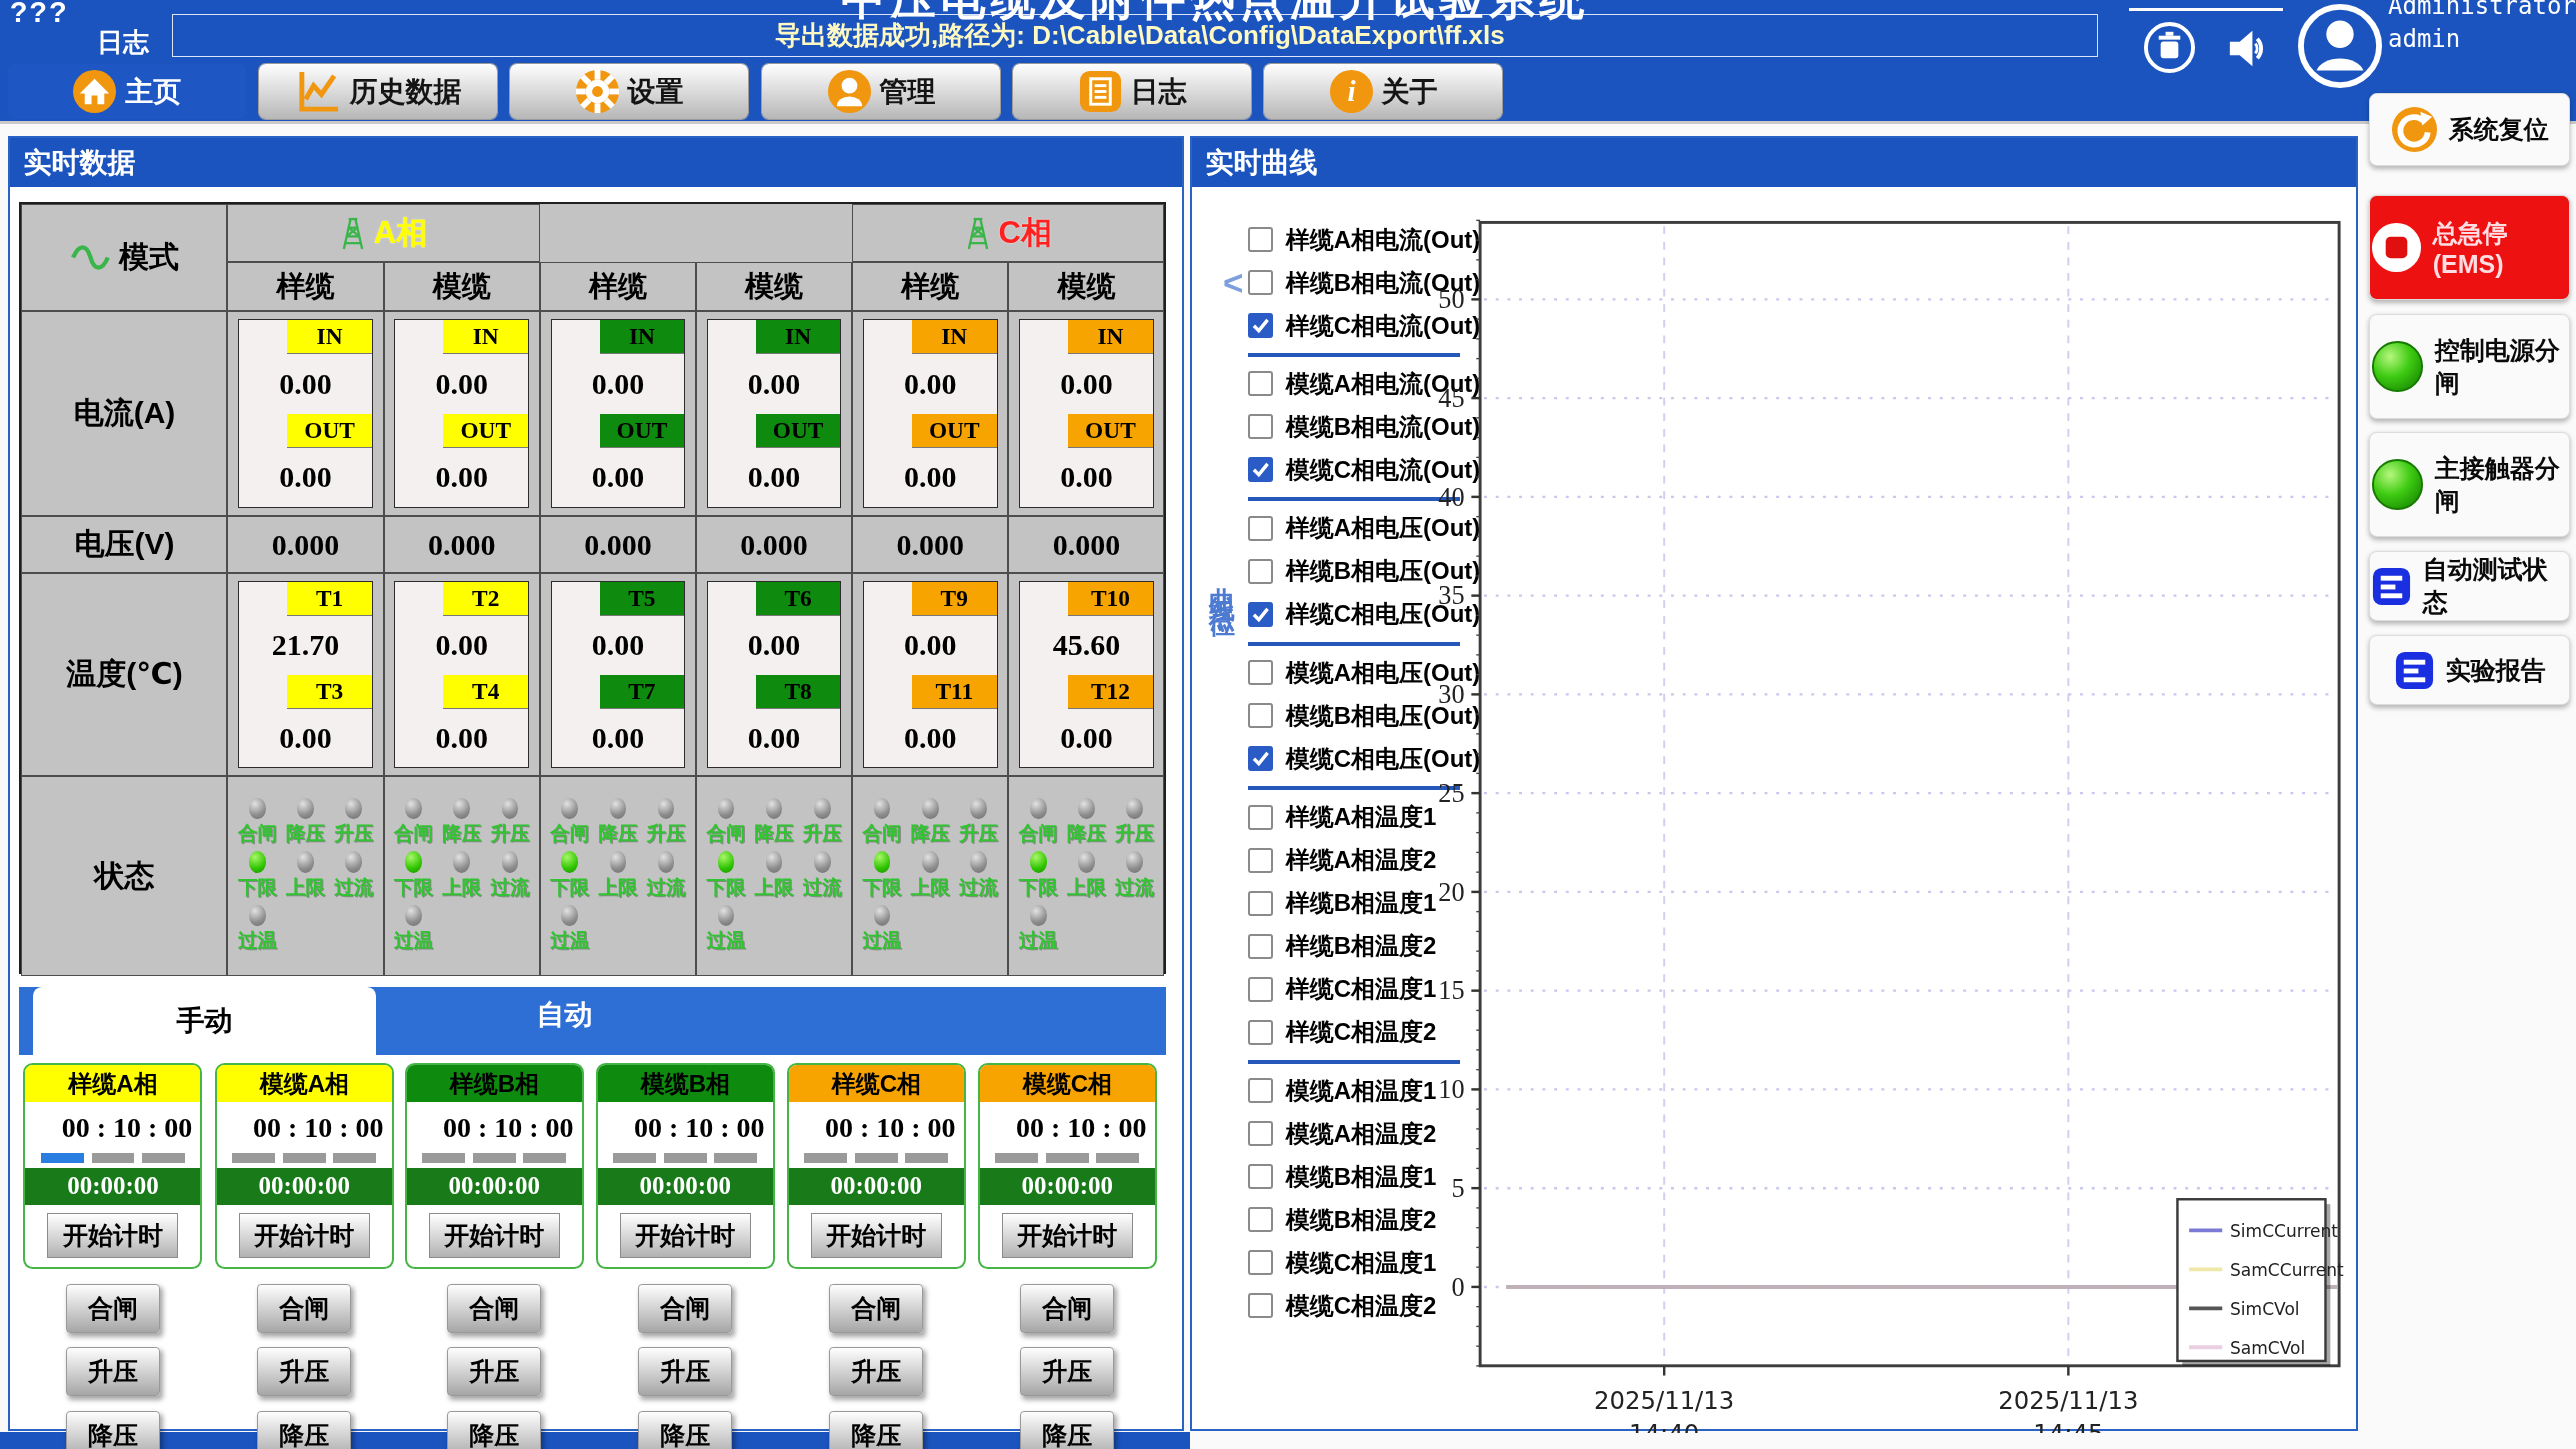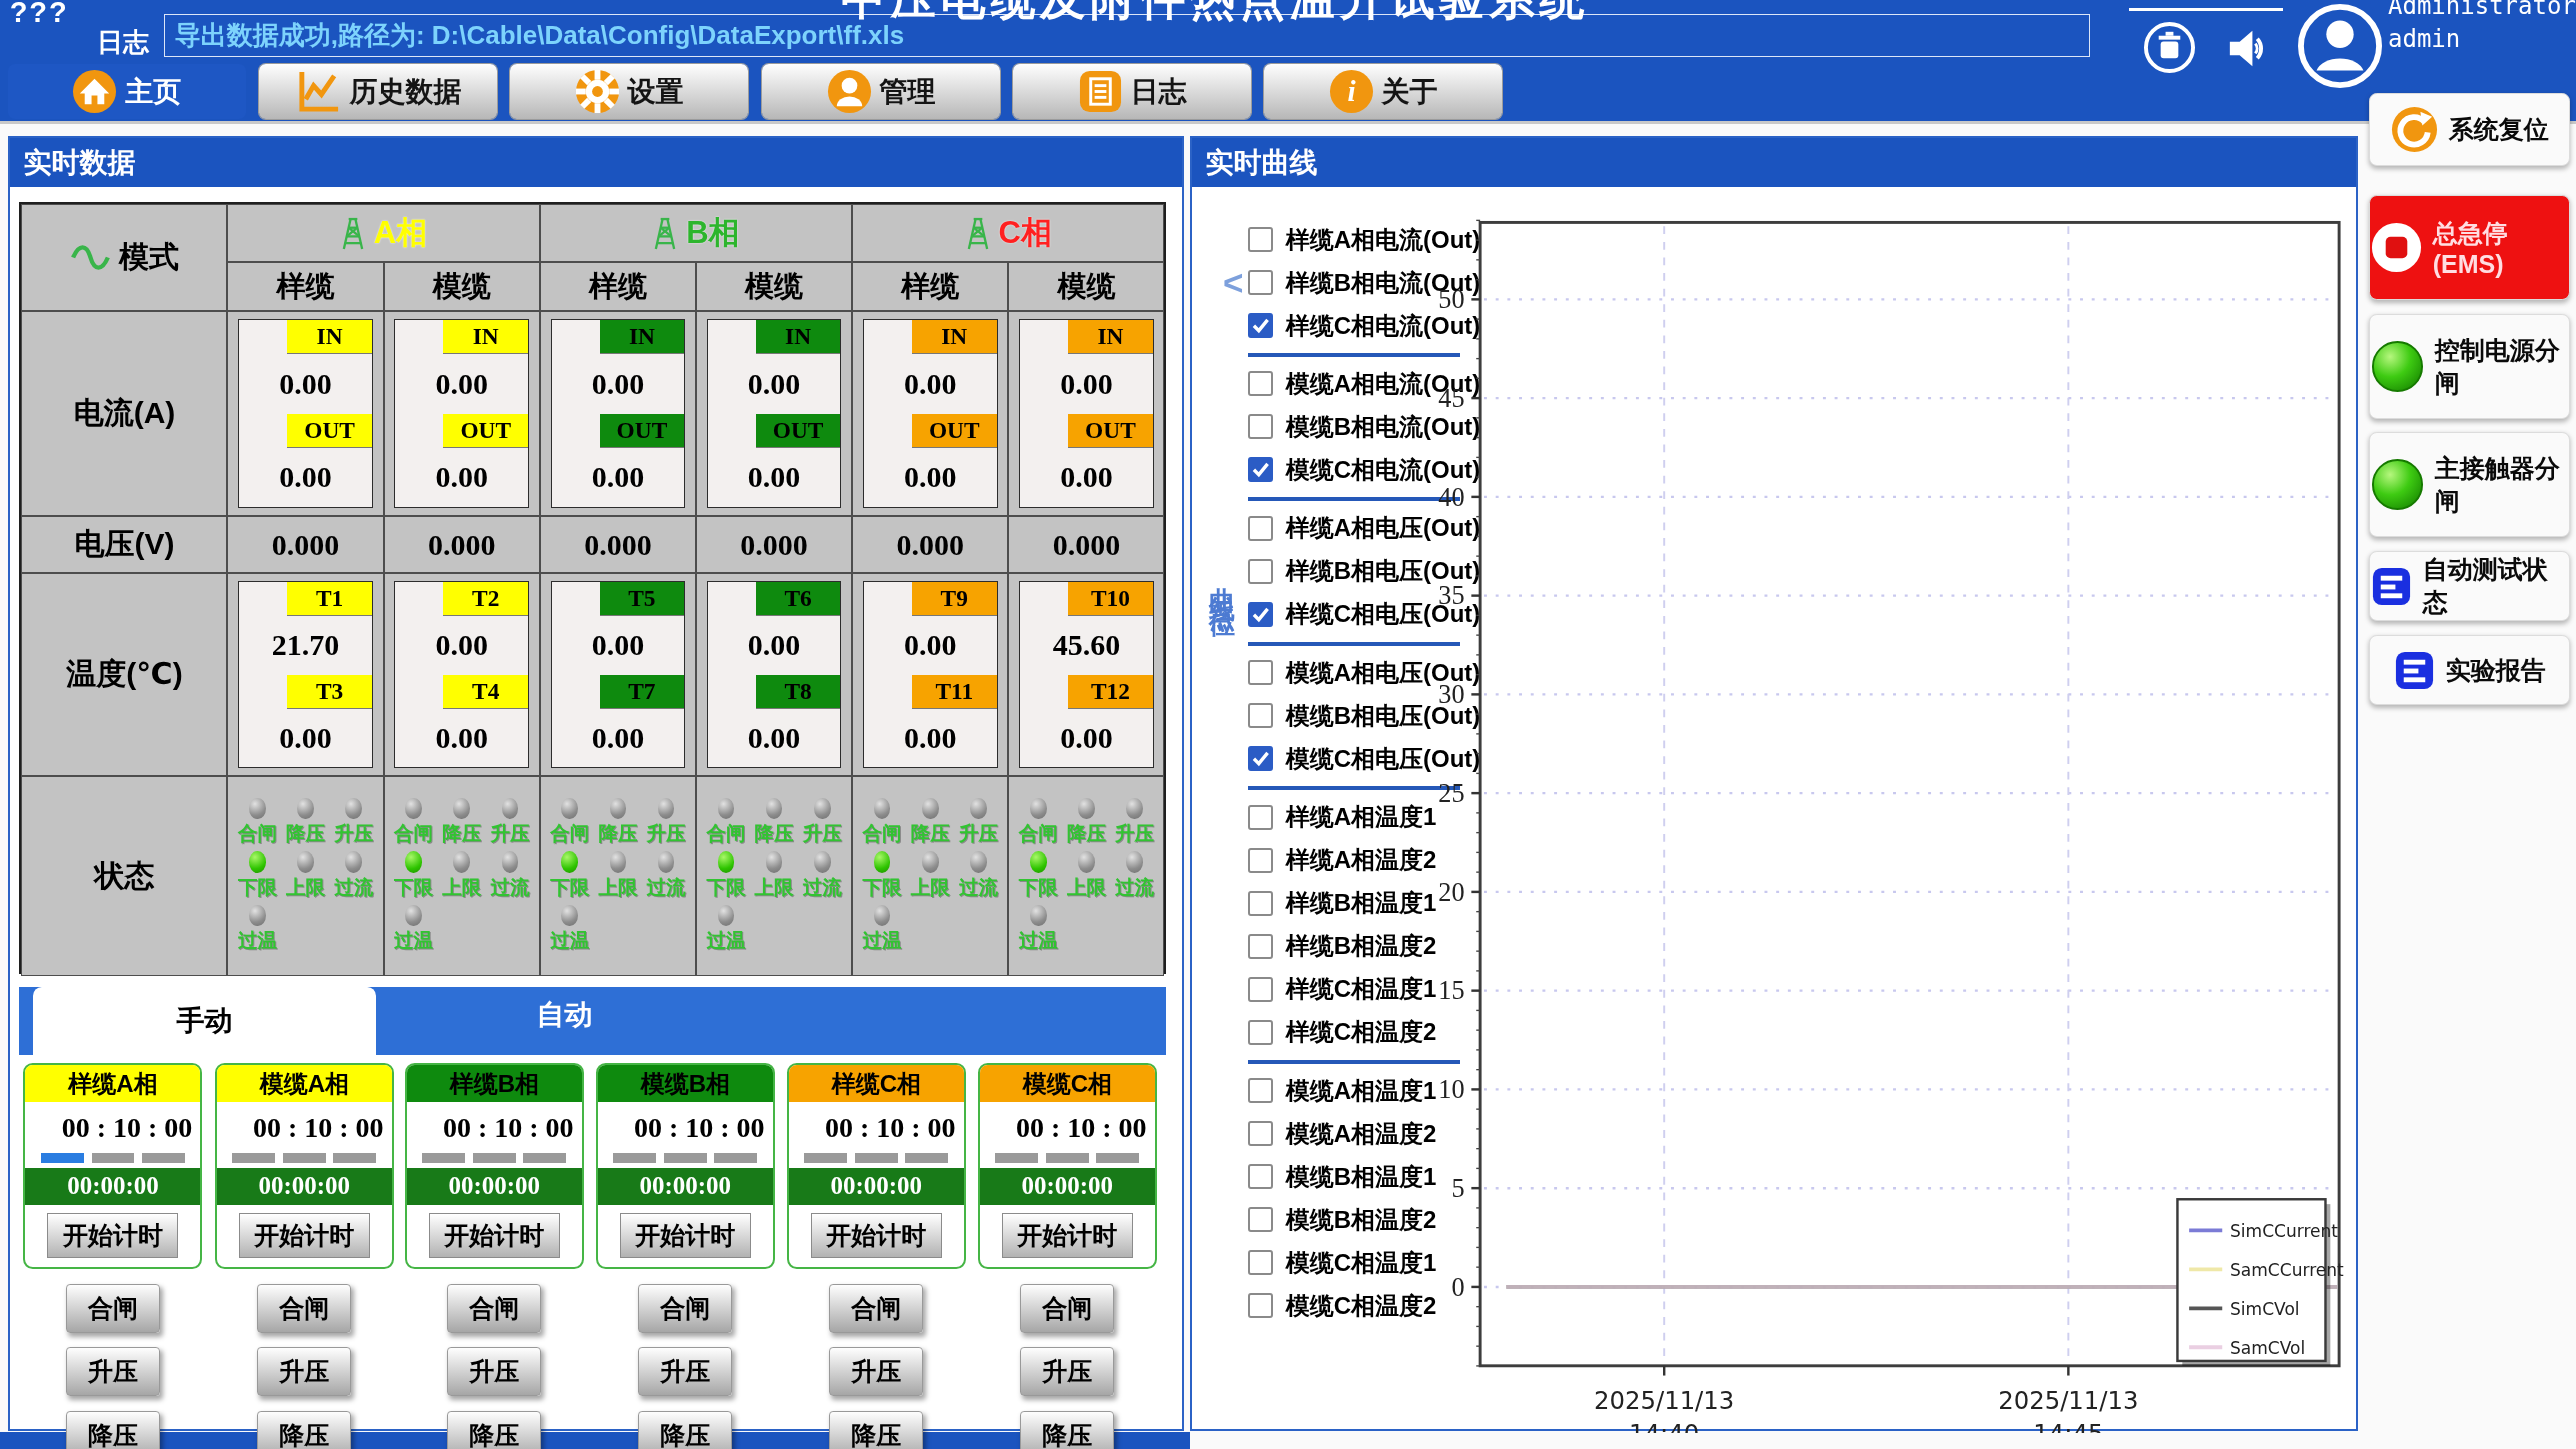--- a/index.html
+++ b/index.html
@@ -4,23 +4,23 @@
 <style>
   html,body{margin:0;padding:0;background:#ffffff;}
   .screen{position:relative;width:2576px;height:1449px;overflow:hidden;background:#f6f6f6;
           font-family:"Liberation Sans","DejaVu Sans",sans-serif;}
   .icon svg{display:block;}
 
   
   .topbar{position:absolute;left:0;top:0;width:2576px;height:121px;background:#1b54bf;}
   .qmarks{position:absolute;left:9.7px;top:-3.9px;color:#fff;font-size:29px;font-weight:bold;letter-spacing:1.9px;}
   .log-label{position:absolute;left:97px;top:25px;color:#fff;font-size:26px;font-weight:bold;}
-  .status-box{position:absolute;left:164px;top:13.6px;width:1926px;height:43px;border:1.9px solid #dce6f8;
-              color:#7dd3fc;font-size:26px;font-weight:bold;line-height:41px;padding-left:9.7px;box-sizing:border-box;
-              white-space:nowrap;overflow:hidden;}
+  .status-box{position:absolute;left:172px;top:13.6px;width:1926px;height:43px;border:1.9px solid #dce6f8;
+              color:#fef9c3;font-size:26px;font-weight:bold;line-height:41px;padding-left:9.7px;box-sizing:border-box;
+              white-space:nowrap;overflow:hidden;text-align:center;}
   .app-title{position:absolute;left:1215px;top:-31px;transform:translateX(-50%);color:#fff;font-size:45px;
              font-weight:bold;letter-spacing:4.9px;white-space:nowrap;}
   .tb-line{position:absolute;left:2129px;top:7.8px;width:154px;height:2.9px;background:#fff;}
   .tb-icon{position:absolute;}
   .user-role{position:absolute;left:2388px;top:-7.8px;color:#fff;font-size:24px;font-family:"DejaVu Sans Mono",monospace;}
   .user-name{position:absolute;left:2388px;top:25px;color:#fff;font-size:24px;font-family:"DejaVu Sans Mono",monospace;}
 
   
   #navbar .tab{position:absolute;top:64px;height:55px;width:238px;border-radius:6.8px;
      background:linear-gradient(#fefefe,#b7b7b7);display:flex;align-items:center;justify-content:center;
@@ -229,36 +229,20 @@
                 <path d="M4 34 L11 3"></path>
                 <path d="M23 34 L16 3"></path>
                 <path d="M9 12 H18"></path>
                 <path d="M7 21 H20"></path>
                 <path d="M5 28 H22"></path>
                 <path d="M9 12 L20 21 M18 12 L7 21"></path>
               </g>
             </svg>
           </span>
           <span style="color: rgb(255, 255, 0);">A相</span>
-        </div>
-        <div class="tcell phase-cell" style="grid-area: 1 / 4 / 2 / span 2;">
-          <span class="icon">
-            <svg width="26" height="35" viewBox="0 0 27 36">
-              <g stroke="#39b54a" stroke-width="2.4" fill="none">
-                <path d="M9 3 H18"></path>
-                <path d="M4 34 L11 3"></path>
-                <path d="M23 34 L16 3"></path>
-                <path d="M9 12 H18"></path>
-                <path d="M7 21 H20"></path>
-                <path d="M5 28 H22"></path>
-                <path d="M9 12 L20 21 M18 12 L7 21"></path>
-              </g>
-            </svg>
-          </span>
-          <span style="color: rgb(45, 181, 45);">B相</span>
         </div>
         <div class="tcell phase-cell" style="grid-area: 1 / 6 / 2 / span 2;">
           <span class="icon">
             <svg width="26" height="35" viewBox="0 0 27 36">
               <g stroke="#39b54a" stroke-width="2.4" fill="none">
                 <path d="M9 3 H18"></path>
                 <path d="M4 34 L11 3"></path>
                 <path d="M23 34 L16 3"></path>
                 <path d="M9 12 H18"></path>
                 <path d="M7 21 H20"></path>

